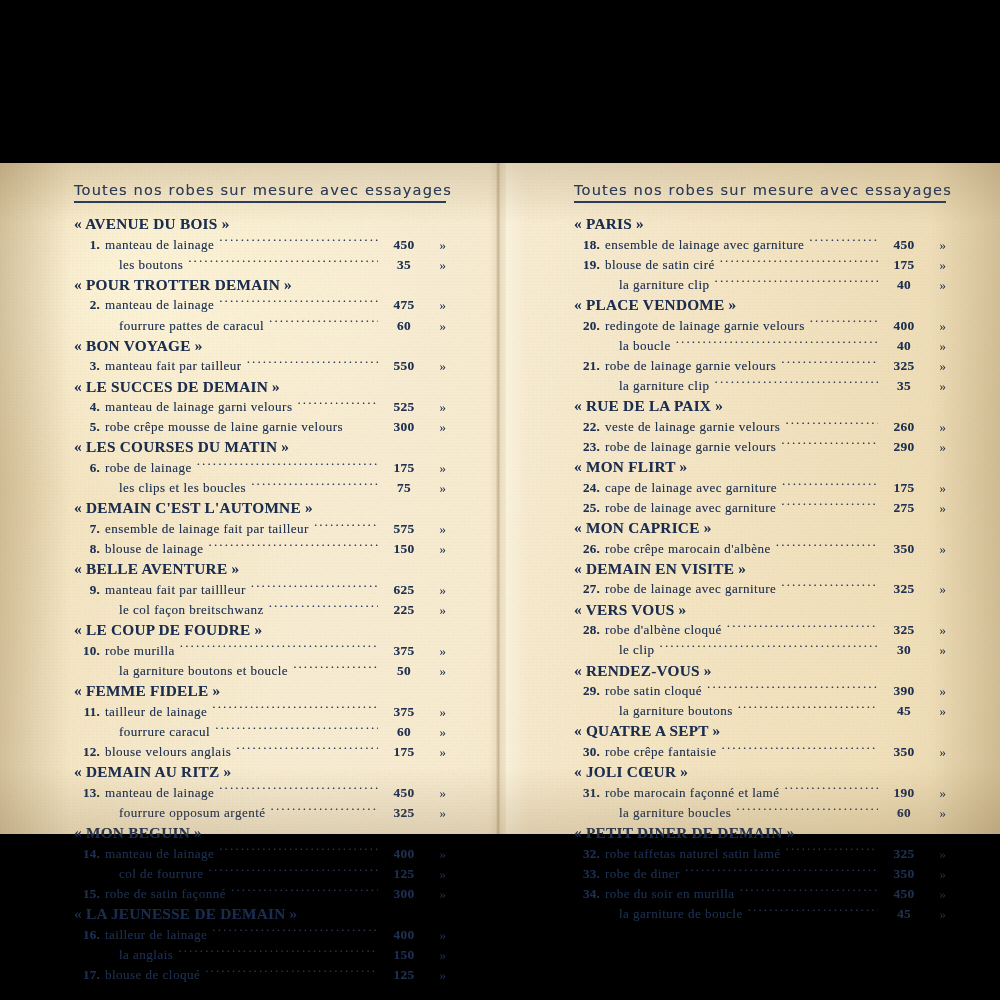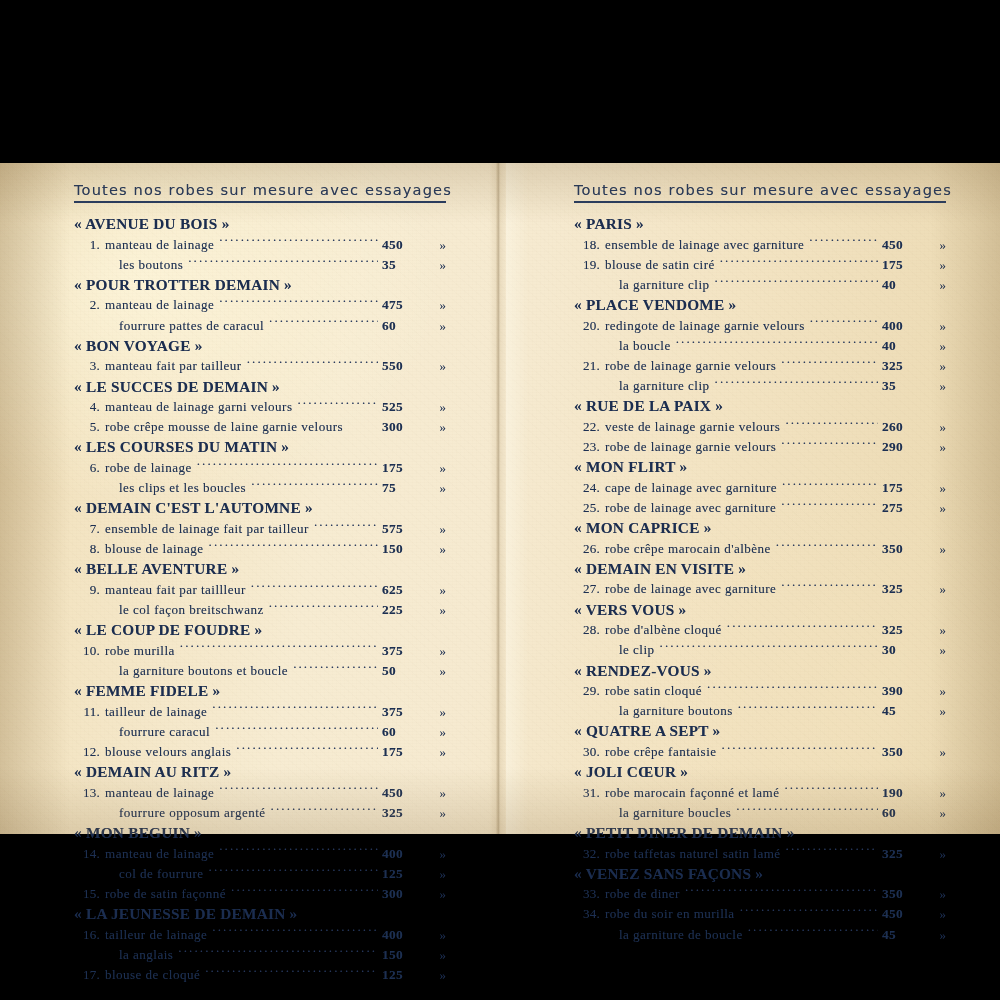--- a/index.html
+++ b/index.html
@@ -124,21 +124,21 @@
     line-height: 20.2px;
     font-size: 13.1px;
     color: #1d3052;
     white-space: nowrap;
   }
   .item .num {
     display: inline-block;
     width: 26px;
     text-align: right;
     margin-right: 5px;
-    font-weight: normal;
+    font-weight: bold;
     letter-spacing: .2px;
     flex: 0 0 auto;
   }
   .item.sub .num { visibility: hidden; }
 
   .item .desc {
     letter-spacing: .45px;
     flex: 0 0 auto;
   }
   .item.sub .desc { padding-left: 14px; }
@@ -158,21 +158,21 @@
     bottom: 1px;
     letter-spacing: 2.1px;
     font-size: 13.1px;
     color: #27395c;
   }
   .item.nodots .leader::after { content: ""; }
 
   .item .price {
     flex: 0 0 auto;
     width: 44px;
-    text-align: left;
+    text-align: center;
     font-weight: bold;
     font-size: 13.4px;
     letter-spacing: .3px;
   }
   .item .unit {
     flex: 0 0 auto;
     width: 20px;
     text-align: right;
     font-size: 13px;
   }
@@ -595,21 +595,20 @@
             <div class="model-title">« PETIT DINER DE DEMAIN »</div>
             <div class="item">
               <span class="num">32.</span>
               <span class="desc">robe taffetas naturel satin lamé</span>
               <span class="leader"></span>
               <span class="price">325</span>
               <span class="unit">»</span>
             </div>
           </div>
           <div class="model-group">
-            <div class="model-title">« VENEZ SANS FAÇONS »</div>
             <div class="item">
               <span class="num">33.</span>
               <span class="desc">robe de diner</span>
               <span class="leader"></span>
               <span class="price">350</span>
               <span class="unit">»</span>
             </div>
           </div>
           <div class="model-group">
             <div class="item">

